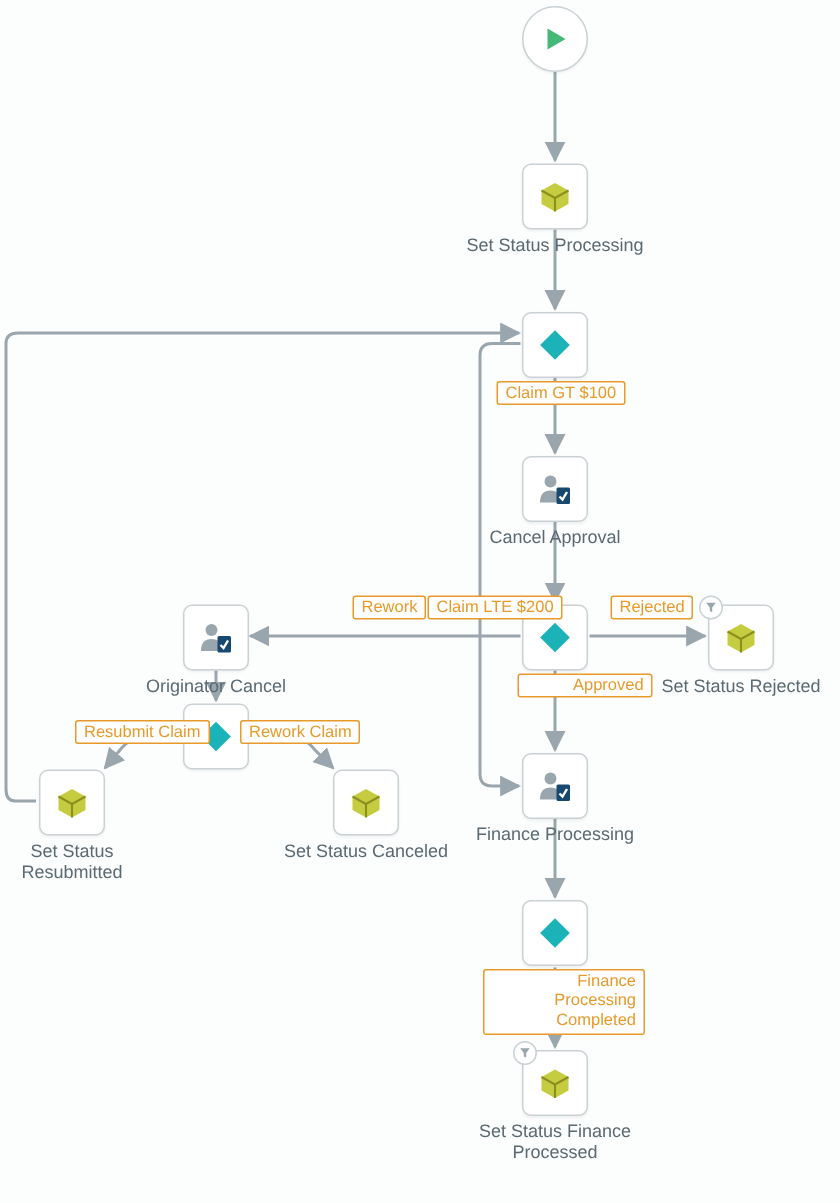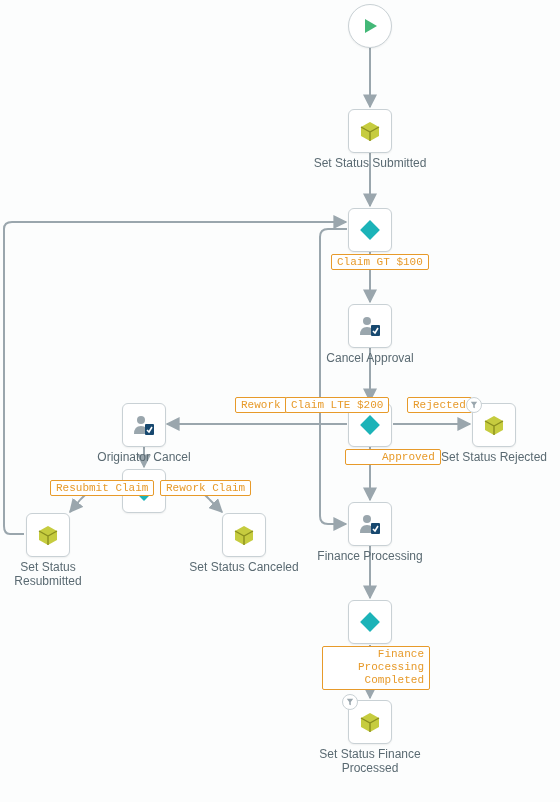--- a/index.html
+++ b/index.html
@@ -48,21 +48,20 @@
   .edge-label {
     position: absolute;
     display: inline-block;
     border: 1px solid #e79a2a;
     color: #e79a2a;
     background: #ffffff;
     font-size: 11px;
     padding: 1px 5px;
     border-radius: 2px;
     white-space: nowrap;
-    font-family: Liberation Mono, monospace;
   }
   .filter-badge {
     position: absolute;
     width: 14px;
     height: 14px;
     background: #ffffff;
     border: 1px solid #c9d1d5;
     border-radius: 50%;
     display: flex;
     align-items: center;
@@ -129,21 +128,21 @@
   </div>
 
   <div class="node" style="left:348px; top:109px;">
     <div class="inner">
       <svg width="26" height="26" viewBox="0 0 26 26">
           <path d="M4 9 L13 4 L22 9 L22 18 L13 23 L4 18 Z" fill="#c6cc3f"></path>
           <path d="M4 9 L13 14 L22 9 M13 14 L13 23" stroke="#8a8f1f" stroke-width="1.4" fill="none"></path>
         </svg>
     </div>
   </div>
-  <div class="node-label" style="left:310px; top:156px;">Set Status Submitted</div>
+  <div class="node-label" style="left:310px; top:156px;">Set Status Processing</div>
 
   <div class="node" style="left:348px; top:208px;">
     <div class="inner">
       <svg width="28" height="28" viewBox="0 0 28 28">
           <rect x="7" y="7" width="14" height="14" transform="rotate(45 14 14)" fill="#1cb3b8"></rect>
         </svg>
     </div>
   </div>
   <div class="edge-label" style="left:331px; top:254px;">Claim GT $100</div>
 

